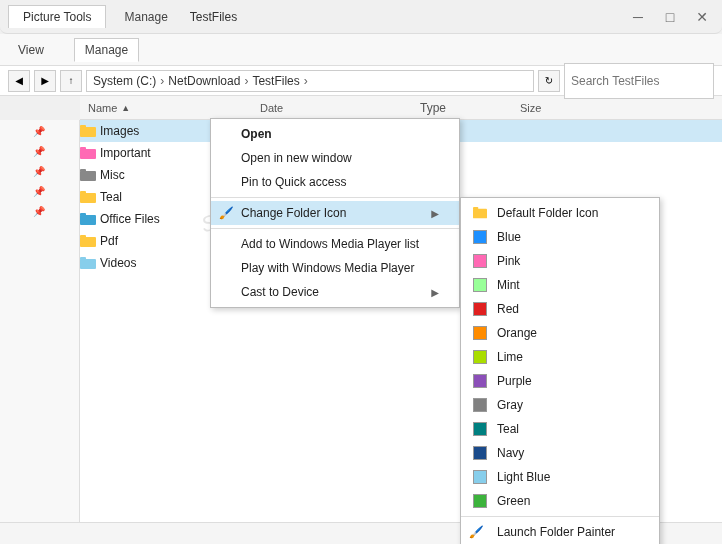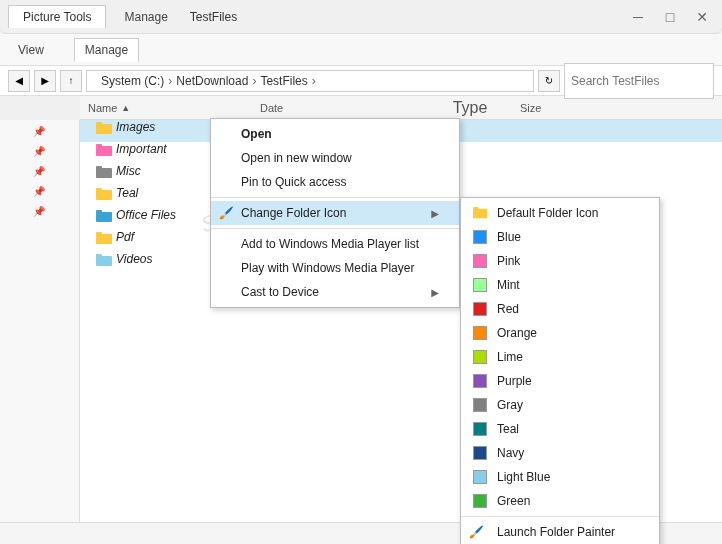--- a/index.html
+++ b/index.html
@@ -90,21 +90,21 @@
       padding: 0 8px;
       gap: 4px;
     }
     .breadcrumb {
       display: flex;
       align-items: center;
       gap: 2px;
       flex: 1;
       border: 1px solid #ccc;
       height: 22px;
-      padding: 0 14px;
+      padding: 0 6px;
       background: #fff;
     }
     .breadcrumb-item {
       font-size: 12px;
       color: #333;
     }
     .breadcrumb-sep {
       color: #666;
       margin: 0 2px;
     }
@@ -138,21 +138,21 @@
     .col-header {
       background: #f5f5f5;
       border-bottom: 1px solid #ddd;
       height: 24px;
       display: flex;
       align-items: center;
       padding: 0 8px;
     }
     .col-name { width: 172px; font-size: 11px; color: #555; display: flex; align-items: center; gap: 4px; }
     .col-date { width: 160px; font-size: 11px; color: #555; }
-    .col-type { width: 100px; font-size: 16px; color: #555; text-align: center; }
+    .col-type { width: 100px; font-size: 12px; color: #555; }
     .col-size { width: 80px; font-size: 11px; color: #555; }
     .col-tags { font-size: 11px; color: #555; margin-top: 40px; }
 
     
     .sidebar {
       width: 80px;
       background: #f8f8f8;
       border-right: 1px solid #ddd;
       padding: 4px 0;
       display: flex;
@@ -169,25 +169,24 @@
     }
 
     
     .file-list {
       flex: 1;
       background: #fff;
       overflow: hidden;
     }
     .file-item {
       display: flex;
-      align-items: flex-start;
+      align-items: center;
       height: 22px;
-      padding: 0 16px;
+      padding: 0 0;
       cursor: default;
-      font-style: italic;
     }
     .file-item.selected { background: #cde8f7; }
     .file-icon {
       width: 16px;
       height: 16px;
       margin-right: 4px;
       flex-shrink: 0;
     }
     .file-name {
       font-size: 12px;

